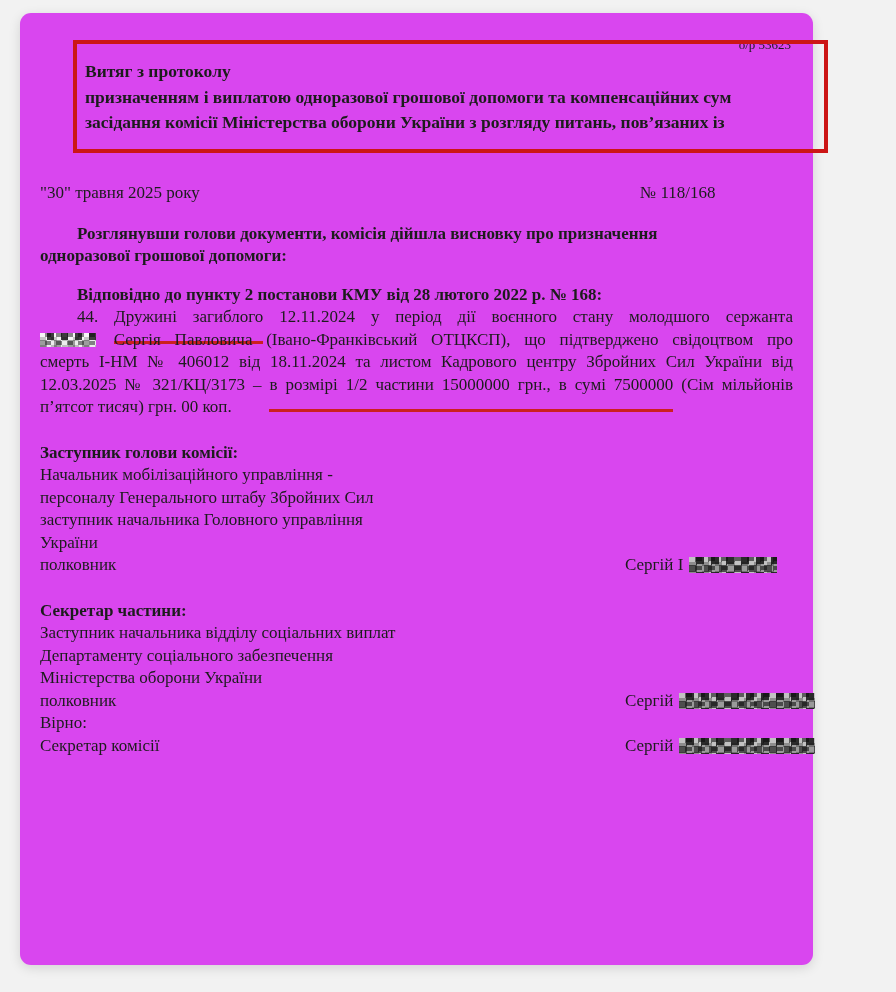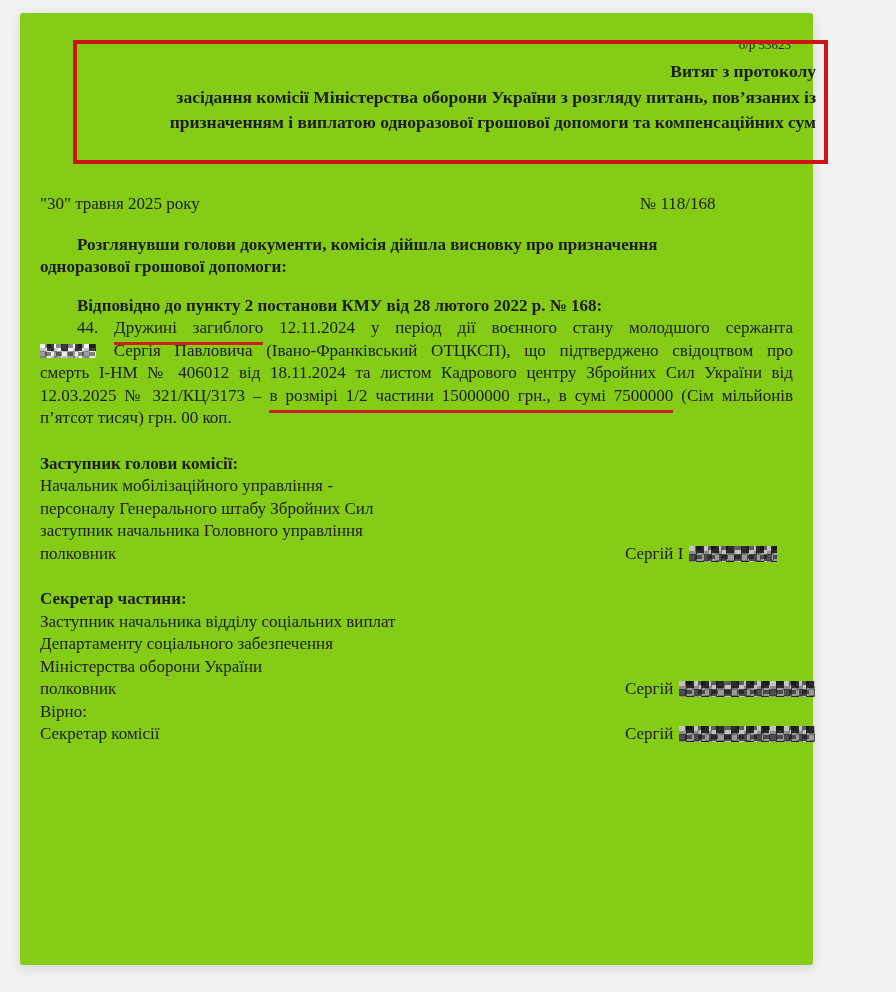--- a/index.html
+++ b/index.html
@@ -7,48 +7,48 @@
     width:896px;height:992px;
     background:#f2f2f2;
     font-family:"Liberation Serif", serif;
     color:#1c1c1c;
     position:relative;
     overflow:hidden;
   }
   .page{
     position:absolute;left:20px;top:13px;
     width:793px;height:952px;
-    background:#84cc16;
-    border-radius:3px;
+    background:#d946ef;
+    border-radius:11px;
     box-shadow:0 3px 12px rgba(0,0,0,.13);
   }
   .inner{padding:24px 20px 0 20px;position:relative;font-size:17px;line-height:22.5px;}
   .refnum{text-align:right;font-size:13px;line-height:16px;margin-right:2px;}
   .approval{margin:26px 0 0 445px;width:372px;}
   .just{text-align:justify;text-align-last:justify;}
   .right{text-align:right;}
   .date-line{margin-top:17px;width:228px;text-align:justify;text-align-last:justify;}
   .mp{margin-top:0;}
   .title-box{
     position:relative;z-index:2;
     margin:-13px 0 0 33px;
     width:755px;box-sizing:border-box;
     border:4px solid #cc1616;
-    padding:15px 8px 24px;
-    text-align:right;font-weight:bold;font-size:17.5px;line-height:25.5px;
+    padding:15px 8px 13px;
+    text-align:left;font-weight:bold;font-size:17.5px;line-height:25.5px;
     background:transparent;
   }
   .meta-row{position:relative;margin-top:29px;height:22px;}
   .meta-num{position:absolute;left:600px;top:0;}
   .para-bold{margin-top:19px;font-weight:bold;}
   .indent{text-indent:37px;}
   .basis{margin-top:16px;font-weight:bold;text-indent:37px;}
   .jline{text-align:justify;text-align-last:justify;}
   .jlast{text-align:left;text-align-last:left;}
-  .red-u{border-bottom:3px solid #cc2020;padding-bottom:5px;}
+  .red-u{border-bottom:3px solid #cc2020;padding-bottom:15px;}
   .sig{margin-top:23px;}
   .sig-head{font-weight:bold;}
   .sig-row{position:relative;height:22.5px;}
   .sig-name{position:absolute;left:585px;top:0;white-space:nowrap;}
   .px{
     display:inline-block;height:16px;vertical-align:-3px;
     background-image:
       conic-gradient(rgba(10,10,10,.55) 25%, transparent 0 50%, rgba(20,20,20,.30) 0 75%, transparent 0),
       conic-gradient(#2b2b2b 25%, #9a9a9a 0 50%, #4d4d4d 0 75%, #c2c2c2 0);
     background-size:13px 9px,15px 15px;
@@ -70,22 +70,22 @@
 <body>
 
 <div class="page">
   <div class="inner">
 
     <div class="refnum">о/р 53623</div>
 
 
     <div class="title-box">
       <div>Витяг з протоколу</div>
+      <div>призначенням і виплатою одноразової грошової допомоги та компенсаційних сум</div>
       <div>засідання комісії Міністерства оборони України з розгляду питань, пов’язаних із</div>
-      <div>призначенням і виплатою одноразової грошової допомоги та компенсаційних сум</div>
     </div>
 
     <div class="meta-row">
       <span>"30" травня 2025 року</span>
       <span class="meta-num">№ 118/168</span>
     </div>
 
     <div class="para-bold">
       <div class="indent">Розглянувши голови документи, комісія дійшла висновку про призначення</div>
       <div>одноразової грошової допомоги:</div>
@@ -99,20 +99,21 @@
       <div class="jline">смерть І-НМ № 406012 від 18.11.2024 та листом Кадрового центру Збройних Сил України від</div>
       <div class="jline"><span>12.03.2025 № 321/КЦ/3173 – </span><span class="red-u">в розмірі 1/2 частини 15000000 грн., в сумі 7500000</span><span> (Сім мільйонів</span></div>
       <div class="jlast">п’ятсот тисяч) грн. 00 коп.</div>
     </div>
 
     <div class="sig">
       <div class="sig-head">Заступник голови комісії:</div>
       <div>Начальник мобілізаційного управління -</div>
       <div>персоналу Генерального штабу Збройних Сил</div>
       <div>заступник начальника Головного управління</div>
+      <div>України</div>
       <div class="sig-row">
         <span>полковник</span>
         <span class="sig-name"><span>Сергій І</span><span class="px px-sig1"></span></span>
       </div>
     </div>
 
     <div class="sig">
       <div class="sig-head">Секретар частини:</div>
       <div>Заступник начальника відділу соціальних виплат</div>
       <div>Департаменту соціального забезпечення</div>

